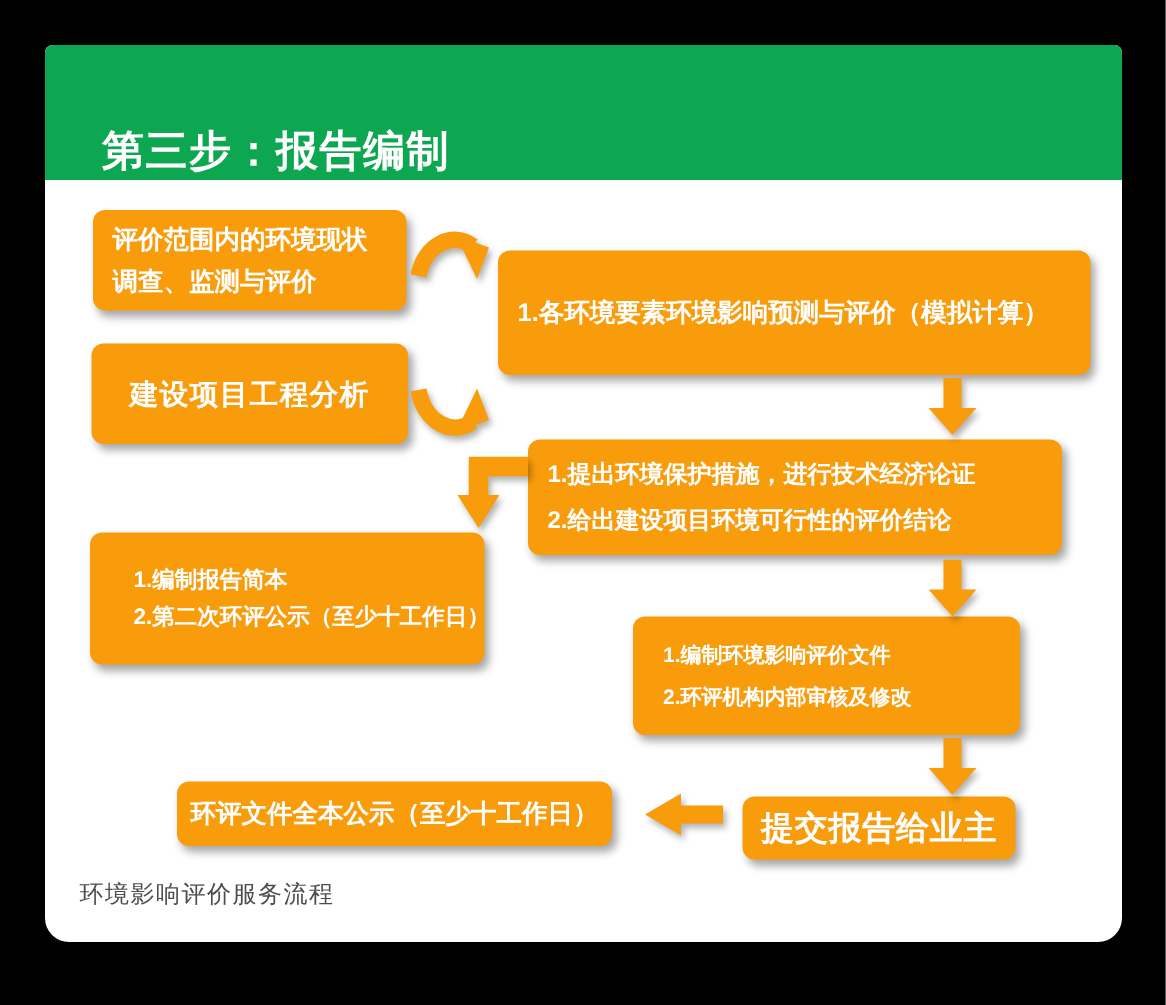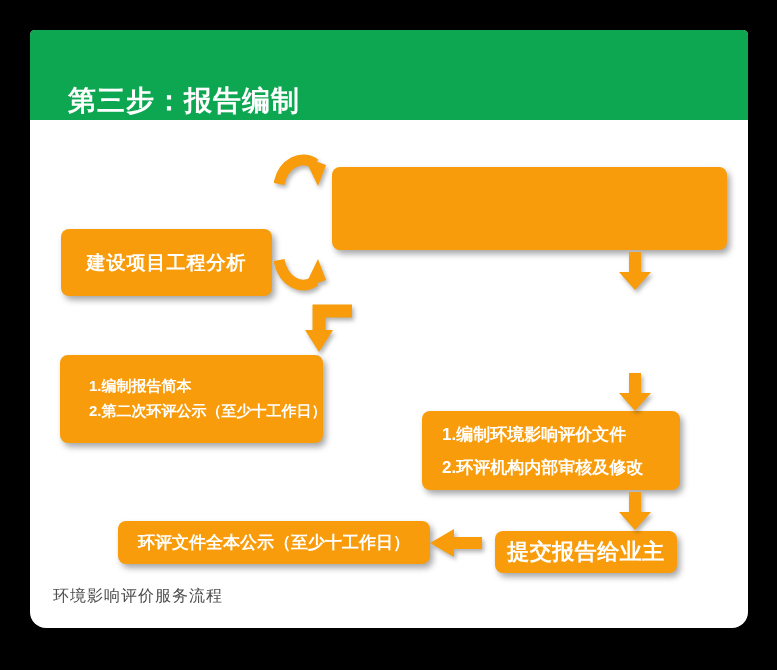--- a/index.html
+++ b/index.html
@@ -51,23 +51,23 @@
     display:flex;
     flex-direction:column;
     justify-content:center;
   }
   .obox .line{white-space:nowrap;}
   .box1{left:32px;top:110px;width:209px;height:67px;font-size:17px;padding-left:13px;row-gap:5px;}
   .box2{left:31px;top:199px;width:211px;height:67px;font-size:19px;align-items:center;letter-spacing:1px;}
   .box3{left:302px;top:137px;width:395px;height:83px;font-size:17px;padding-left:13px;row-gap:10px;}
   .box4{left:322px;top:263px;width:356px;height:77px;font-size:16px;padding-left:13px;row-gap:10px;}
   .box5{left:30px;top:325px;width:263px;height:88px;font-size:15px;padding-left:29px;row-gap:6px;}
-  .box6{left:392px;top:381px;width:258px;height:79px;font-size:17px;padding-left:20px;row-gap:10px;}
+  .box6{left:392px;top:381px;width:258px;height:79px;font-size:14px;padding-left:20px;row-gap:10px;}
   .box7{left:465px;top:501px;width:182px;height:42px;font-size:22px;align-items:center;letter-spacing:0.5px;}
-  .box8{left:88px;top:491px;width:312px;height:43px;font-size:17px;align-items:center;}
+  .box8{left:88px;top:491px;width:290px;height:43px;font-size:17px;align-items:center;}
   .arrow{
     position:absolute;
     filter:drop-shadow(2px 3px 2px rgba(0,0,0,0.30));
   }
   .arrow path{stroke:var(--orange);fill:none;}
   .arrow polygon,.arrow rect{fill:var(--orange);}
   .caption{
     position:absolute;
     left:23px;top:556px;
     font-size:16px;
@@ -79,28 +79,37 @@
 </head>
 <body>
 
 <div class="stage">
   <div class="card">
 
     <div class="header">
       <h1>第三步：报告编制</h1>
     </div>
 
+    <div class="obox box1">
+      <div class="line">评价范围内的环境现状</div>
+      <div class="line">调查、监测与评价</div>
+    </div>
 
     <div class="obox box2">
       <div class="line">建设项目工程分析</div>
     </div>
 
     <div class="obox box3">
+      <div class="line">1.各环境要素环境影响预测与评价（模拟计算）</div>
     </div>
 
+    <div class="obox box4">
+      <div class="line">1.提出环境保护措施，进行技术经济论证</div>
+      <div class="line">2.给出建设项目环境可行性的评价结论</div>
+    </div>
 
     <div class="obox box5">
       <div class="line">1.编制报告简本</div>
       <div class="line">2.第二次环评公示（至少十工作日）</div>
     </div>
 
     <div class="obox box6">
       <div class="line">1.编制环境影响评价文件</div>
       <div class="line">2.环评机构内部审核及修改</div>
     </div>

